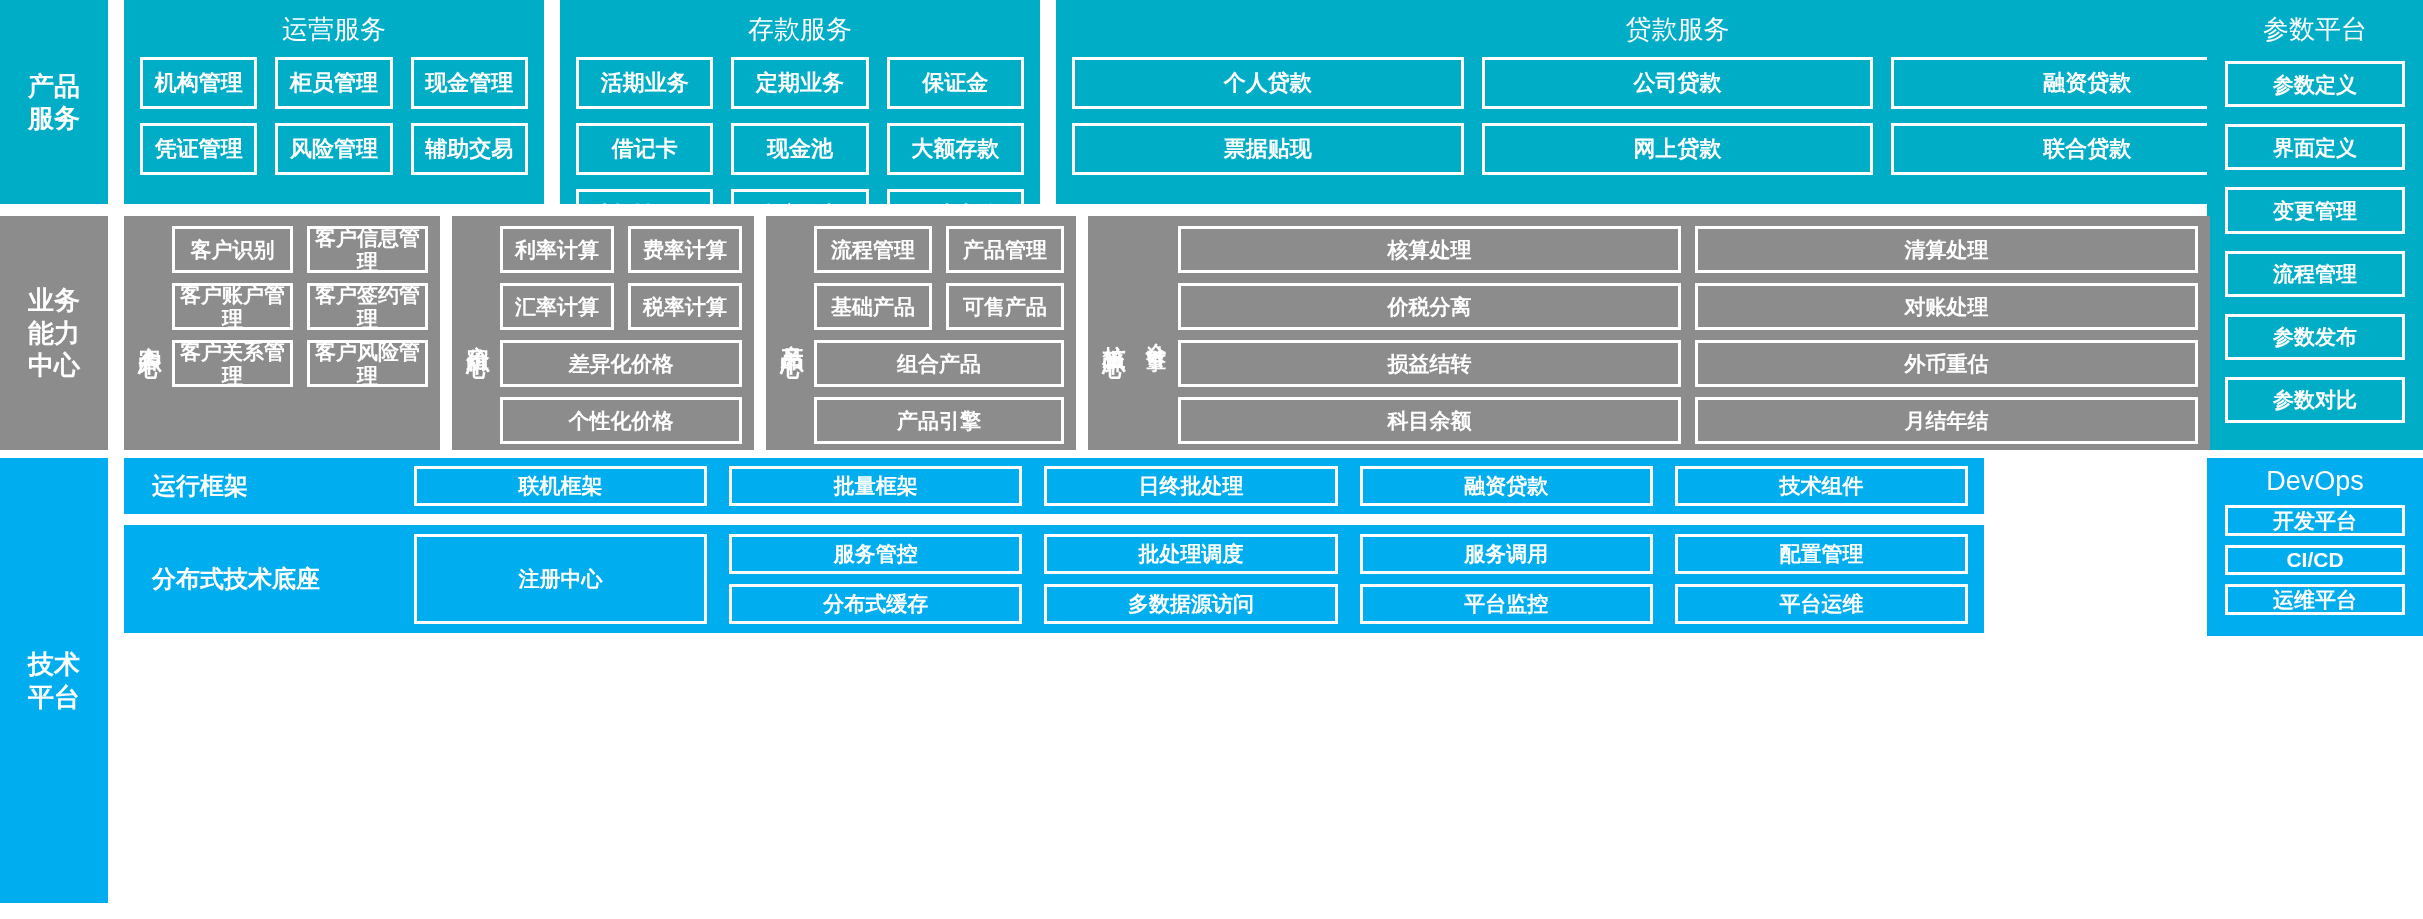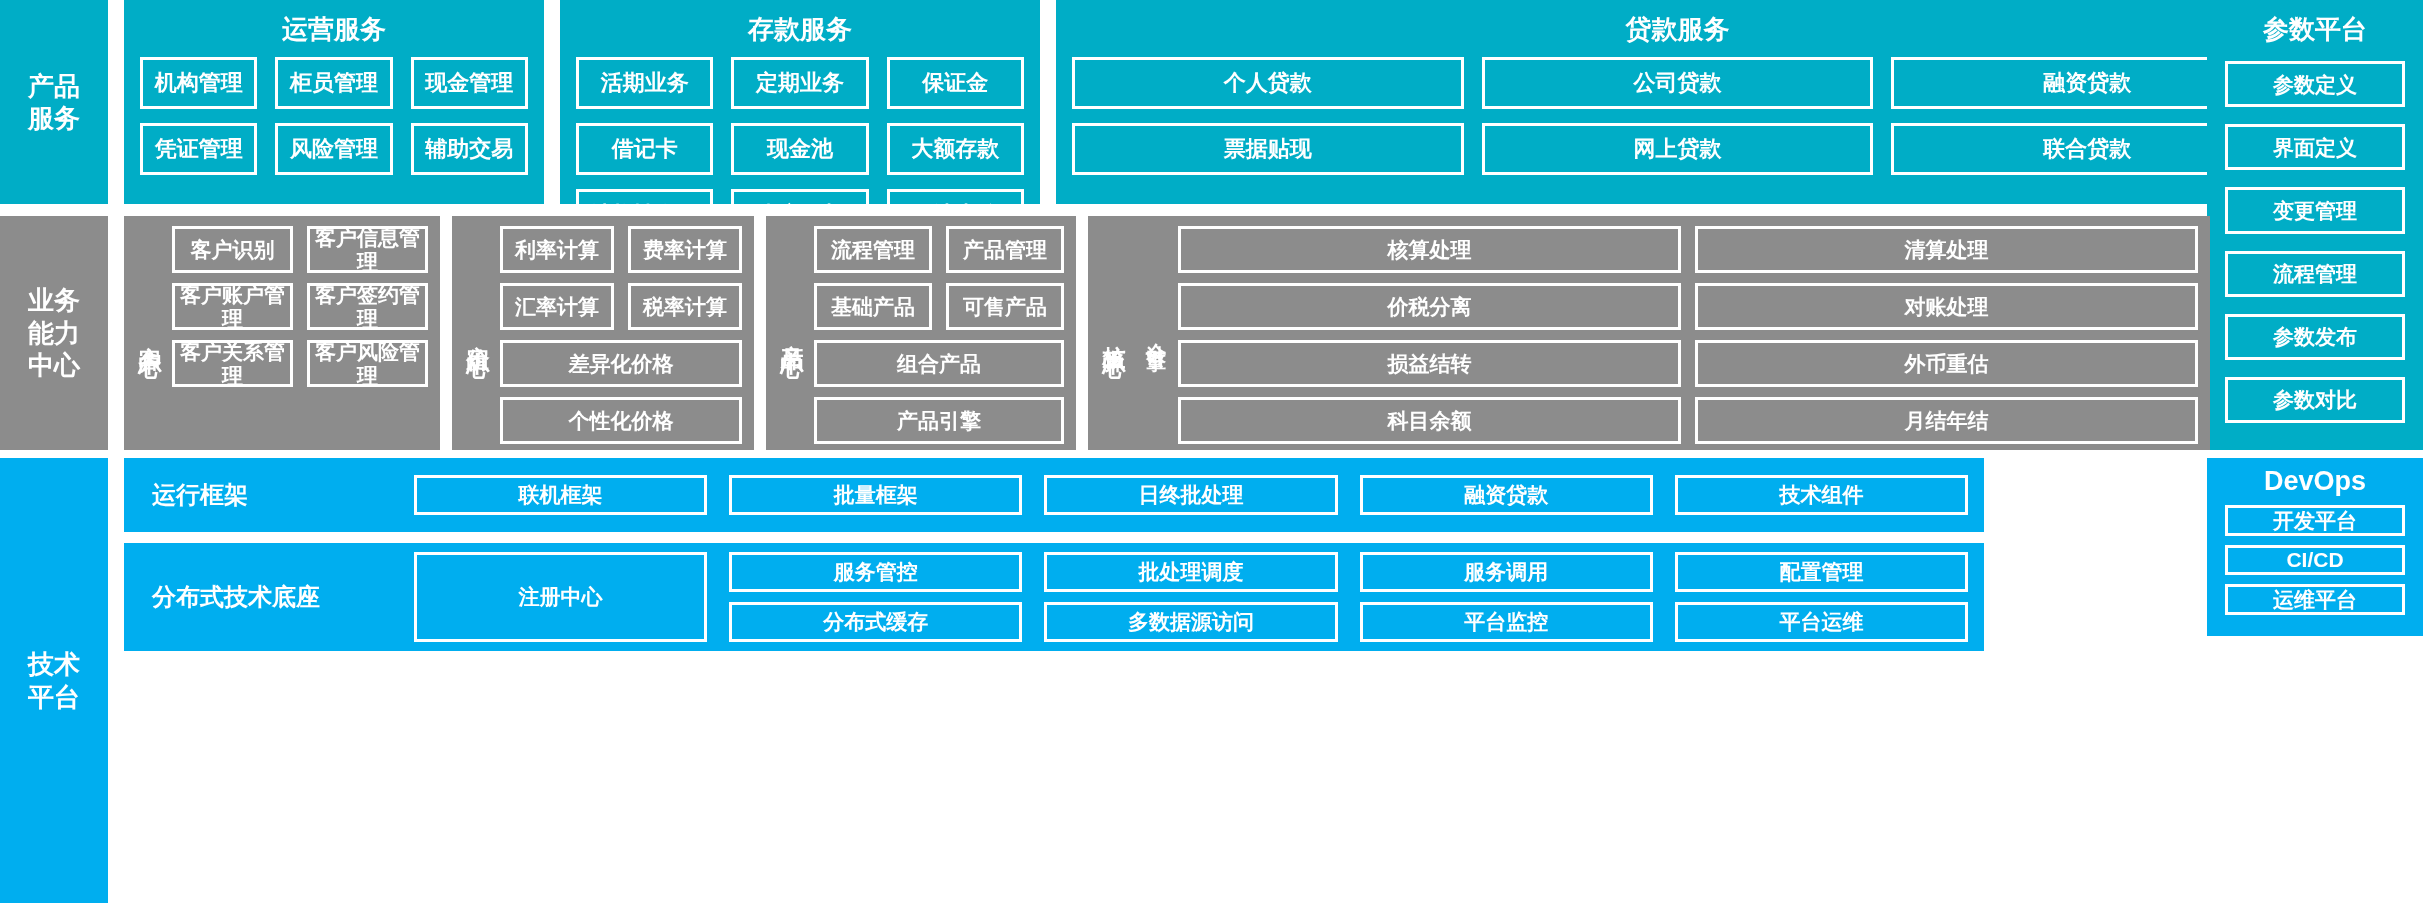--- a/index.html
+++ b/index.html
@@ -23,21 +23,21 @@
   }
   .band-label{
     display:flex;align-items:center;justify-content:center;
     text-align:center;font-weight:bold;font-size:26px;line-height:1.25;
     box-sizing:border-box;
   }
 
   .r1{position:absolute;left:0;top:0;width:2423px;height:204px;display:flex;}
   .r1 .lbl{width:108px;background:#00ADC6;margin-right:16px;}
   .r1 .grp{background:#00ADC6;box-sizing:border-box;padding:8px 16px 14px;margin-right:16px;display:flex;flex-direction:column;}
-  .grp-title{font-size:26px;font-weight:bold;text-align:center;margin:4px 0 10px;}
+  .grp-title{font-size:26px;font-weight:normal;text-align:center;margin:4px 0 10px;}
   .grid3{display:grid;grid-template-columns:repeat(3,1fr);gap:14px 18px;}
   .grid3 .tile{height:52px;}
   .g-ops{width:420px;}
   .g-dep{width:480px;}
   .g-loan{width:1243px;}
 
   
   .param{
     position:absolute;left:2207px;top:0;width:216px;height:450px;
     background:#00ADC6;box-sizing:border-box;padding:6px 18px 10px;
@@ -69,21 +69,21 @@
   .acct-wrap{display:flex;flex:1;}
 
   
   .r3{position:absolute;left:0;top:458px;width:2423px;height:461px;display:flex;}
   .r3 .lbl{width:108px;background:#00AEEF;margin-right:16px;height:445px;}
   .techcol{width:1860px;display:flex;flex-direction:column;gap:11px;margin-right:16px;}
   .techband{background:#00AEEF;box-sizing:border-box;display:flex;align-items:center;padding:10px 16px;}
   .tb-name{font-size:24px;font-weight:bold;width:262px;flex:0 0 262px;padding-left:12px;}
   .tb-items{flex:1;display:grid;grid-template-columns:repeat(5,1fr);gap:10px 22px;}
   .tb-items .tile{height:40px;font-size:21px;}
-  .band-run{height:74px;}
+  .band-run{height:56px;}
   .band-base{height:108px;}
   .band-base .tb-items .tile{height:40px;}
   .tall{grid-row:span 2;height:auto !important;}
 
   .devops{
     width:216px;background:#00AEEF;box-sizing:border-box;
     padding:6px 18px 12px;display:flex;flex-direction:column;
     height:178px;margin-top:0;
   }
   .devops .grp-title{font-size:27px;margin:2px 0 8px;}

